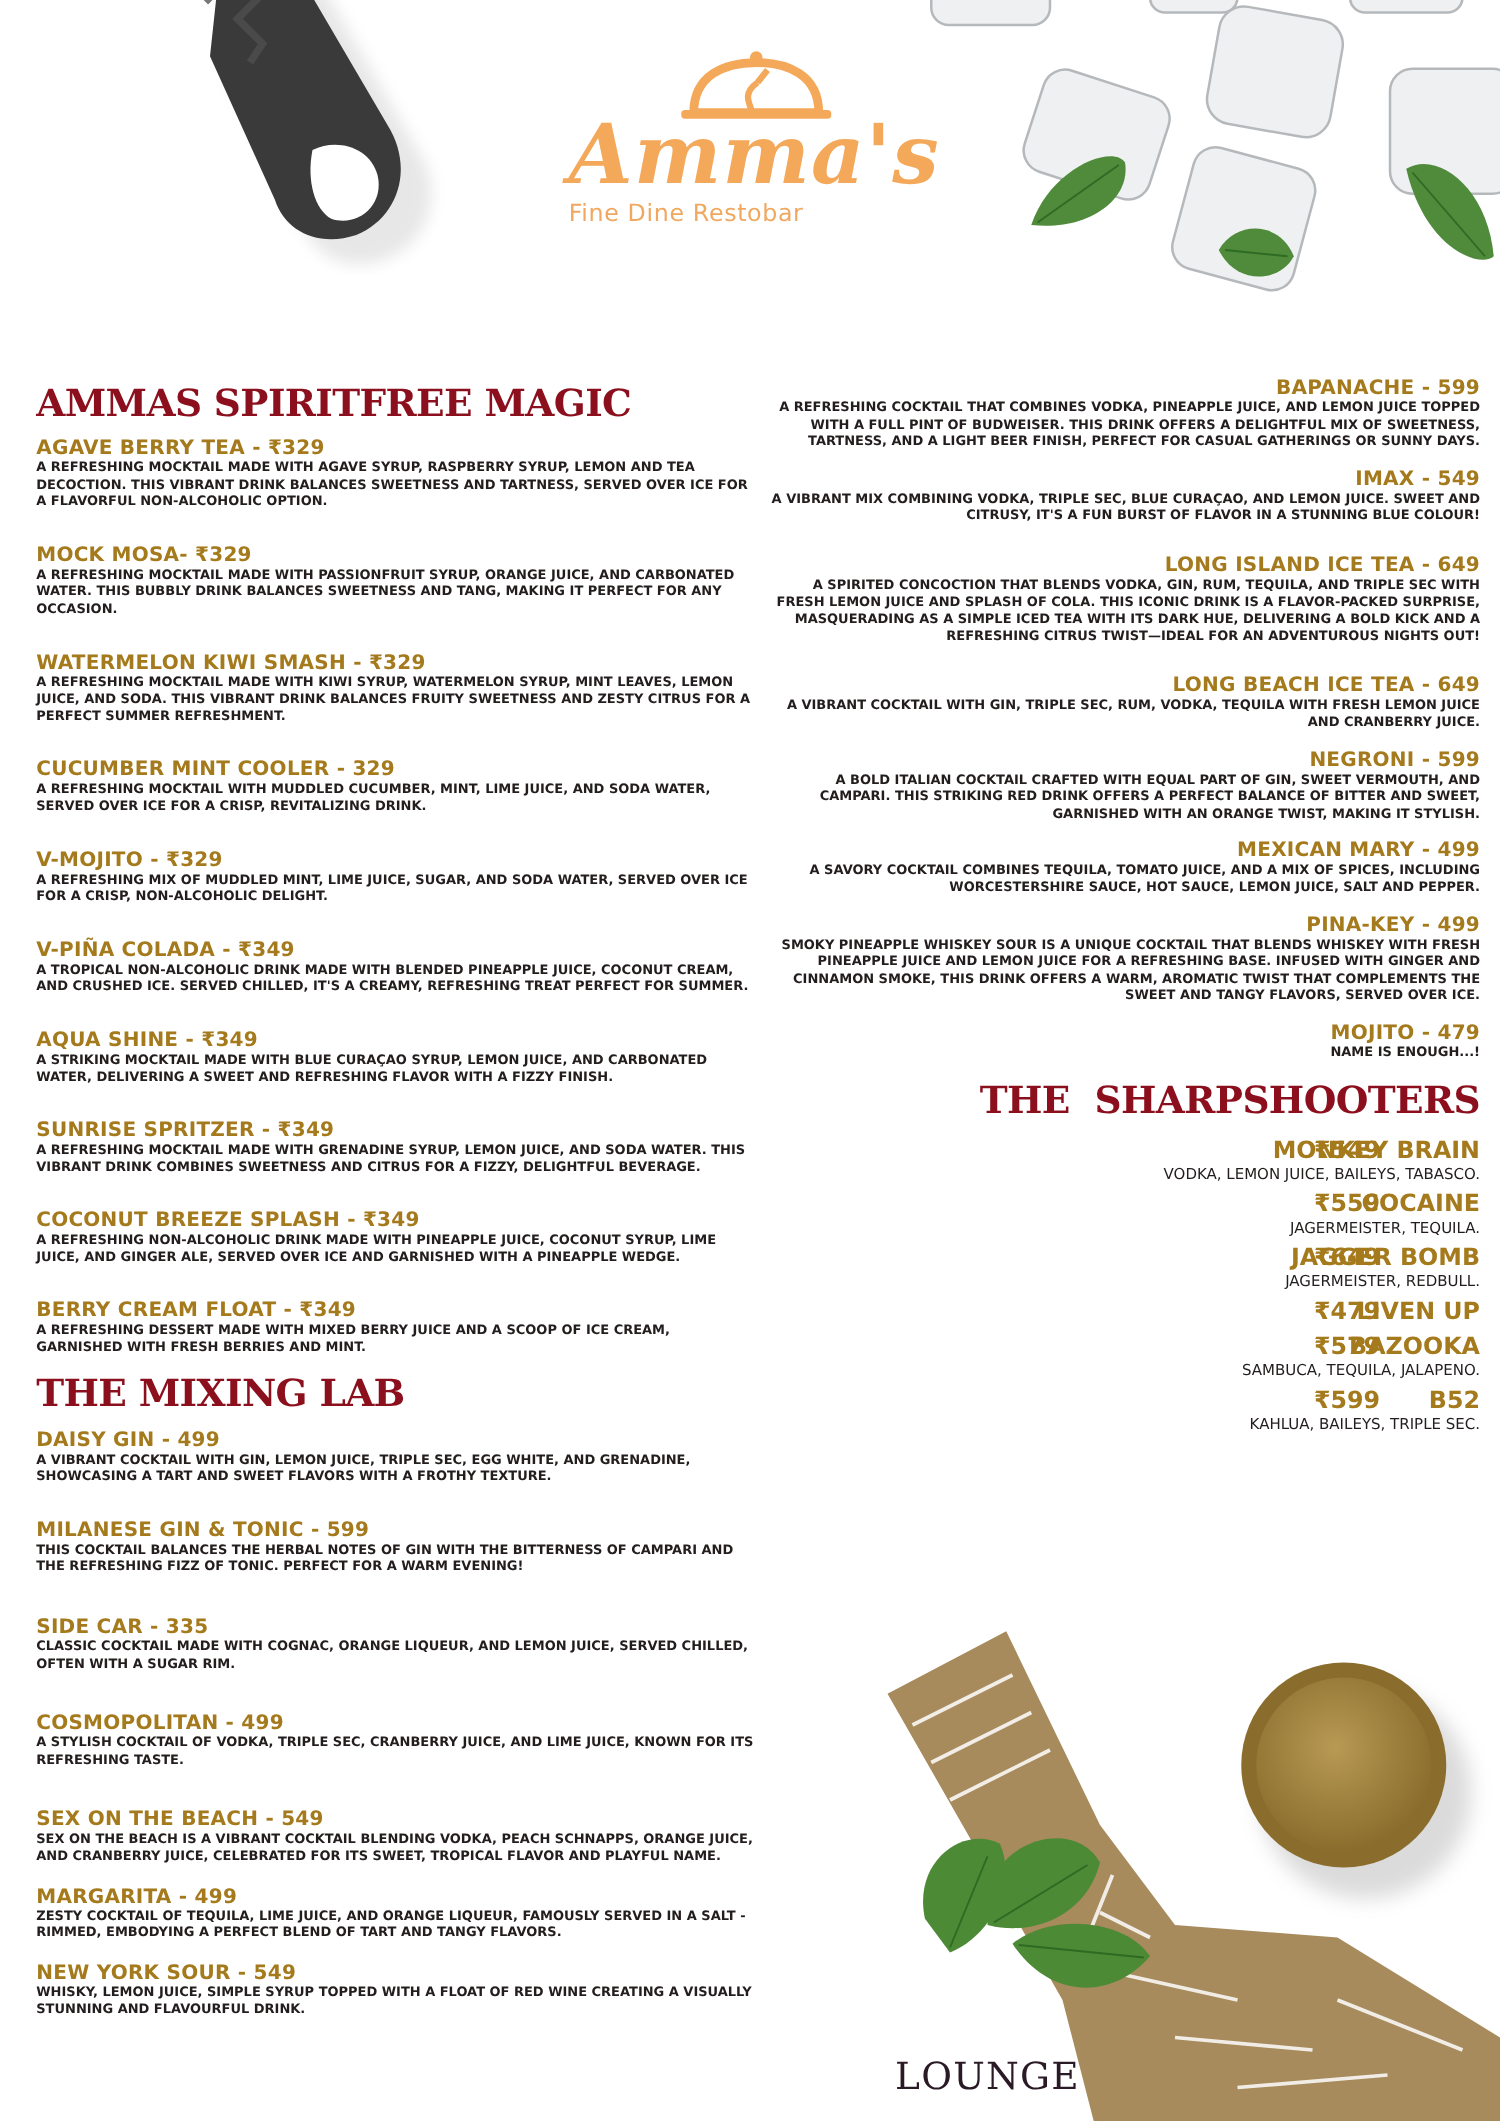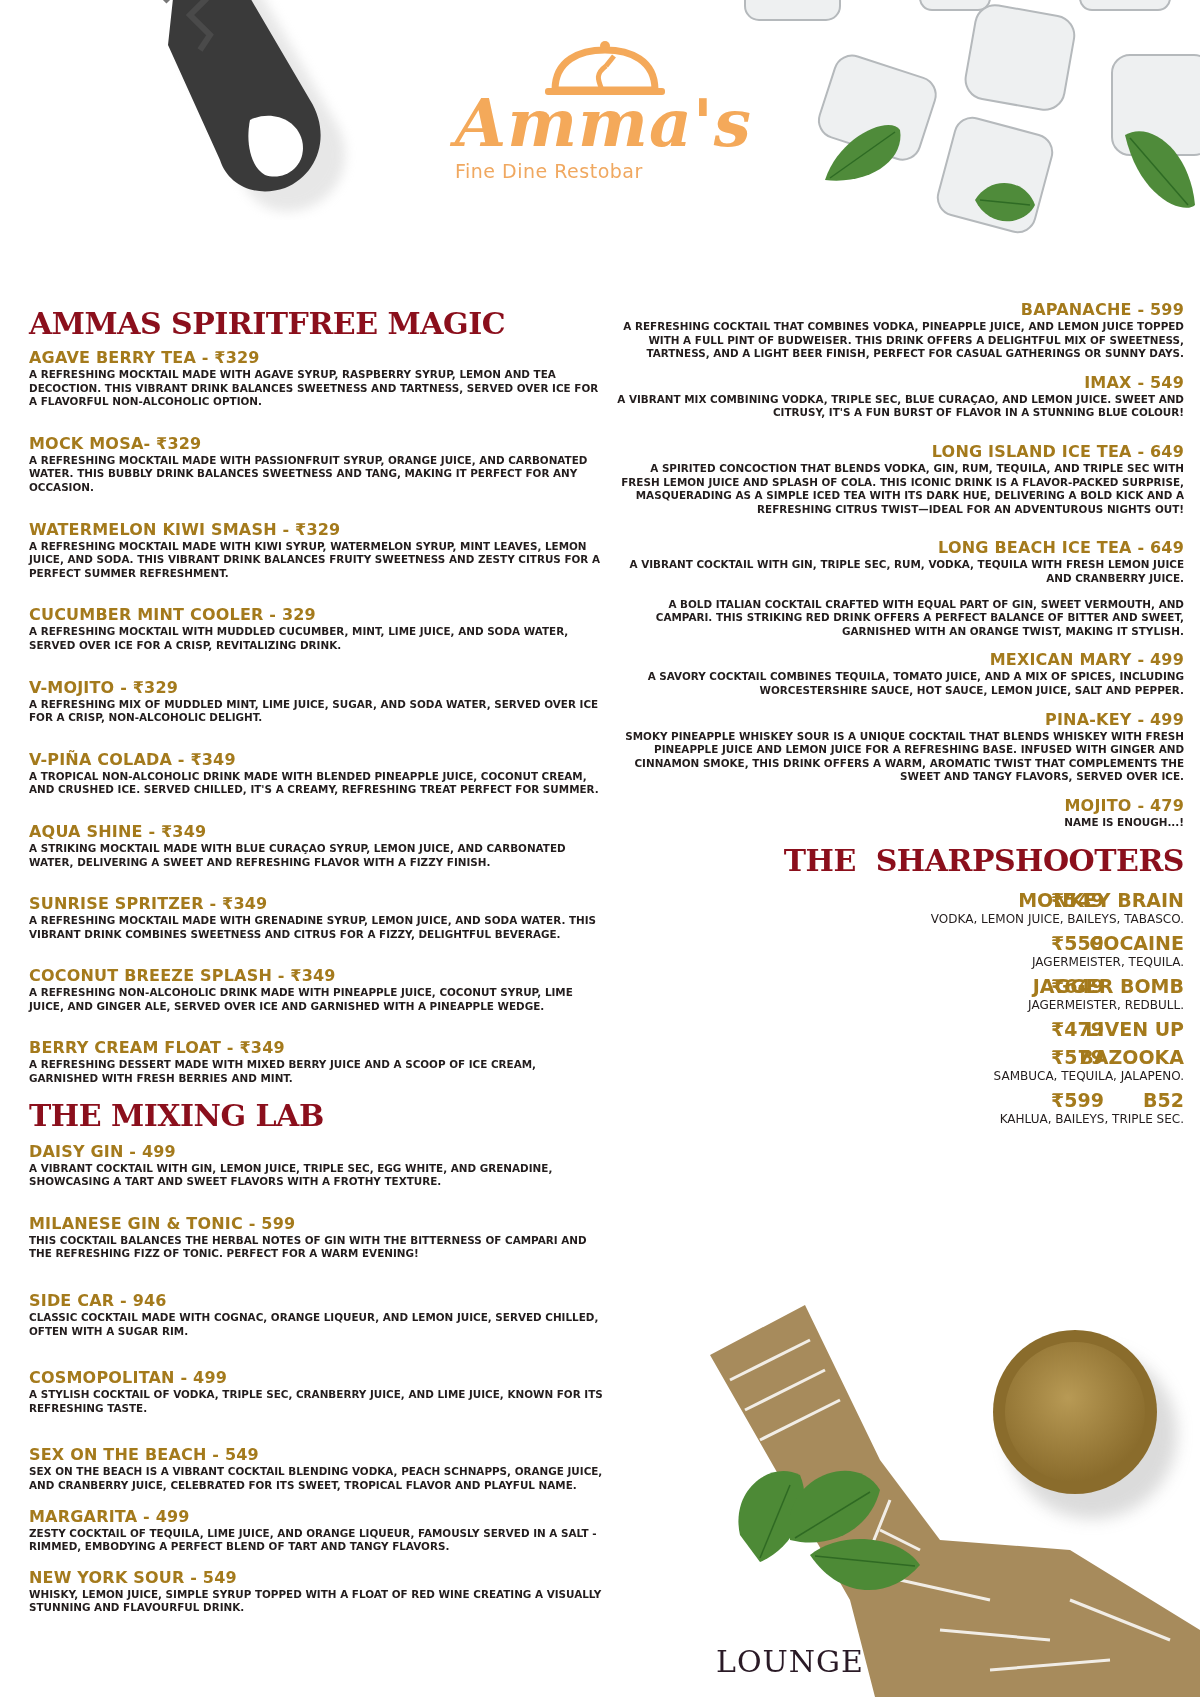--- a/index.html
+++ b/index.html
@@ -132,21 +132,21 @@
 
   <div class="item" style="margin-top:8px">
     <div class="item-name">DAISY GIN - 499</div>
     <div class="item-desc">A vibrant cocktail with gin, lemon juice, triple sec, egg white, and grenadine, showcasing a tart and sweet flavors with a frothy texture.</div>
   </div>
   <div class="item" style="margin-top:25px">
     <div class="item-name">MILANESE GIN &amp; TONIC - 599</div>
     <div class="item-desc">This cocktail balances the herbal notes of gin with the bitterness of Campari and the refreshing fizz of tonic. Perfect for a warm evening!</div>
   </div>
   <div class="item" style="margin-top:30px">
-    <div class="item-name">SIDE CAR - 946</div>
+    <div class="item-name">SIDE CAR - 335</div>
     <div class="item-desc">Classic cocktail made with cognac, orange liqueur, and lemon juice, served chilled, often with a sugar rim.</div>
   </div>
   <div class="item" style="margin-top:30px">
     <div class="item-name">COSMOPOLITAN - 499</div>
     <div class="item-desc">A stylish cocktail of vodka, triple sec, cranberry juice, and lime juice, known for its refreshing taste.</div>
   </div>
   <div class="item" style="margin-top:30px">
     <div class="item-name">SEX ON THE BEACH - 549</div>
     <div class="item-desc">Sex on the Beach is a vibrant cocktail blending vodka, peach schnapps, orange juice, and cranberry juice, celebrated for its sweet, tropical flavor and playful name.</div>
   </div>
@@ -171,20 +171,21 @@
   </div>
   <div class="item" style="margin-top:22px">
     <div class="item-name">LONG ISLAND ICE TEA - 649</div>
     <div class="item-desc">A spirited concoction that blends vodka, gin, rum, tequila, and triple sec with fresh lemon juice and splash of cola. This iconic drink is a flavor-packed surprise, masquerading as a simple iced tea with its dark hue, delivering a bold kick and a refreshing citrus twist—ideal for an adventurous nights out!</div>
   </div>
   <div class="item" style="margin-top:22px">
     <div class="item-name">LONG BEACH ICE TEA - 649</div>
     <div class="item-desc">A vibrant cocktail with gin, triple sec, rum, vodka, tequila with fresh lemon juice and cranberry juice.</div>
   </div>
   <div class="item" style="margin-top:12px">
+    <div class="item-name">NEGRONI - 599</div>
     <div class="item-desc">A bold Italian cocktail crafted with equal part of gin, sweet vermouth, and Campari. This striking red drink offers a perfect balance of bitter and sweet, garnished with an orange twist, making it stylish.</div>
   </div>
   <div class="item" style="margin-top:12px">
     <div class="item-name">MEXICAN MARY - 499</div>
     <div class="item-desc">A savory cocktail combines tequila, tomato juice, and a mix of spices, including Worcestershire sauce, hot sauce, lemon juice, salt and pepper.</div>
   </div>
   <div class="item" style="margin-top:12px">
     <div class="item-name">PINA-KEY - 499</div>
     <div class="item-desc">Smoky pineapple whiskey sour is a unique cocktail that blends whiskey with fresh pineapple juice and lemon juice for a refreshing base. Infused with ginger and cinnamon smoke, this drink offers a warm, aromatic twist that complements the sweet and tangy flavors, served over ice.</div>
   </div>

